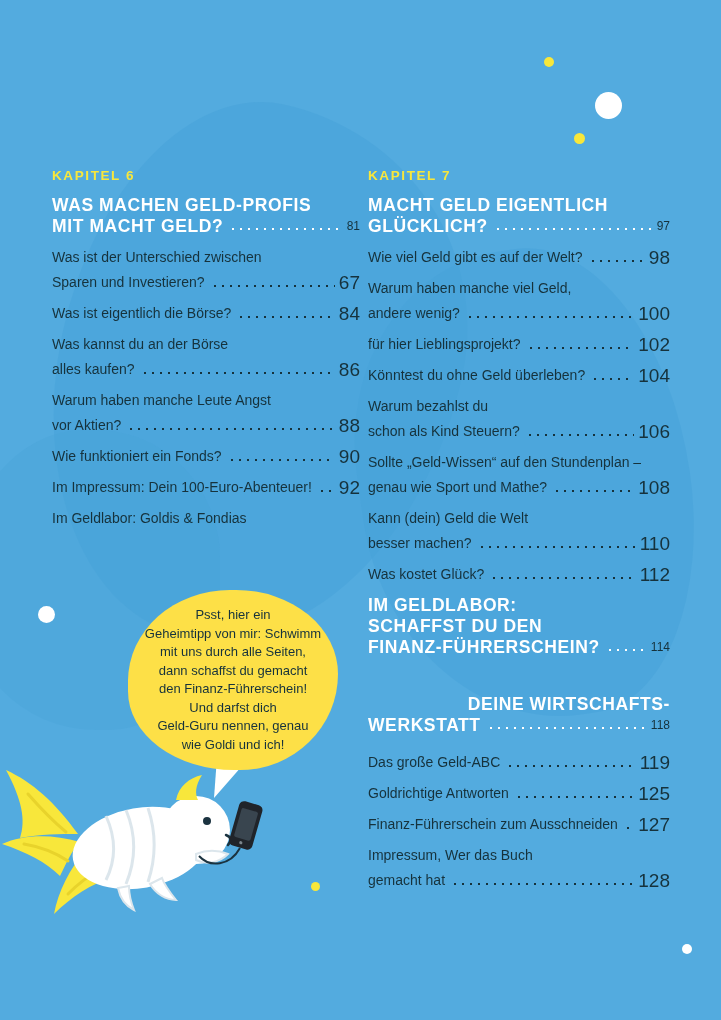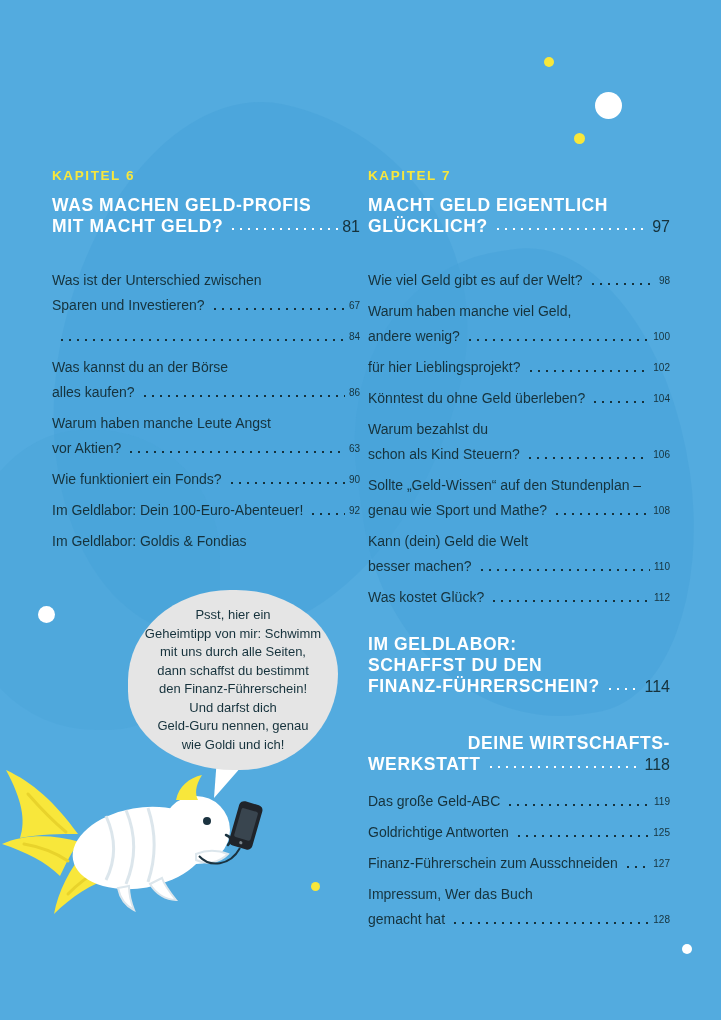--- a/index.html
+++ b/index.html
@@ -27,44 +27,44 @@
   .col { position: absolute; top: 168px; z-index: 2; }
   .col-left  { left: 52px;  width: 308px; }
   .col-right { left: 368px; width: 302px; }
 
   .kapitel {
     color: #F8E73B; font-weight: bold; font-size: 13.5px;
     letter-spacing: 1.6px; margin-bottom: 12px;
   }
   .chapter-title {
     color: #FFFFFF; font-weight: bold; font-size: 17.5px;
-    letter-spacing: .6px; line-height: 21px; margin-bottom: 31px;
-  }
-  .section-title { margin-top: 24px; margin-bottom: 14px; }
+    letter-spacing: .6px; line-height: 21px; margin-bottom: 8px;
+  }
+  .section-title { margin-top: 8px; margin-bottom: 14px; }
   .section-title.second { margin-top: 36px; text-align: right; }
 
   .toc-item { font-size: 14px; line-height: 25px; margin-bottom: 6px; }
   .toc-item .line { white-space: nowrap; }
 
   .row { display: flex; align-items: flex-end; }
   .row > span:first-child { white-space: nowrap; }
   .dots {
     flex: 1 1 auto; min-width: 4px; height: 8px;
     margin: 0 4px 5px 6px;
     background-image: radial-gradient(circle 1.5px at 4px 4px, currentColor 99%, rgba(0,0,0,0) 100%);
     background-size: 8px 8px; background-repeat: repeat-x;
   }
   .chapter-title .dots { margin-bottom: 4px; }
-  .pg { font-weight: normal; font-size: 10px; letter-spacing: 0; }
-  .pg-ink { color: #16323C; font-size: 16px; font-weight: normal; letter-spacing: 0; line-height: 21px; }
+  .pg { font-weight: normal; font-size: 19px; letter-spacing: 0; }
+  .pg-ink { color: #16323C; font-size: 12px; font-weight: normal; letter-spacing: 0; line-height: 21px; }
 
   
   .bubble {
     position: absolute; left: 128px; top: 590px; width: 210px; height: 180px;
-    background: #e5e5e5; z-index: 5;
+    background: #fde047; z-index: 5;
     border-radius: 50% 50% 48% 52% / 52% 48% 55% 45%;
     display: flex; align-items: center; justify-content: center;
   }
   .bubble-tail {
     position: absolute; left: 214px; top: 748px; width: 46px; height: 50px;
     background: #FFFFFF; z-index: 4;
     clip-path: polygon(8% 0, 95% 0, 0 100%);
   }
   .bubble-text { text-align: center; font-size: 13px; line-height: 18.5px; color: #16323C; padding: 0 8px; }
 
@@ -102,54 +102,55 @@
       <div class="line">Was ist der Unterschied zwischen</div>
       <div class="row">
         <span>Sparen und Investieren?</span>
         <span class="dots"></span>
         <span class="pg">67</span>
       </div>
     </div>
 
     <div class="toc-item">
       <div class="row">
+        <span>Was ist eigentlich die Börse?</span>
         <span class="dots"></span>
         <span class="pg">84</span>
       </div>
     </div>
 
     <div class="toc-item">
       <div class="line">Was kannst du an der Börse</div>
       <div class="row">
         <span>alles kaufen?</span>
         <span class="dots"></span>
         <span class="pg">86</span>
       </div>
     </div>
 
     <div class="toc-item">
       <div class="line">Warum haben manche Leute Angst</div>
       <div class="row">
         <span>vor Aktien?</span>
         <span class="dots"></span>
-        <span class="pg">63</span>
+        <span class="pg">88</span>
       </div>
     </div>
 
     <div class="toc-item">
       <div class="row">
         <span>Wie funktioniert ein Fonds?</span>
         <span class="dots"></span>
         <span class="pg">90</span>
       </div>
     </div>
 
     <div class="toc-item">
       <div class="row">
-        <span>Im Geldlabor: Dein 100-Euro-Abenteuer!</span>
+        <span>Im Impressum: Dein 100-Euro-Abenteuer!</span>
         <span class="dots"></span>
         <span class="pg">92</span>
       </div>
     </div>
 
     <div class="toc-item">
       <div class="line">Im Geldlabor: Goldis &amp; Fondias</div>
     </div>
   </div>
 
@@ -285,21 +286,21 @@
       </div>
     </div>
   </div>
 
   <div class="bubble-tail"></div>
   <div class="bubble">
     <div class="bubble-text">
       <div>Psst, hier ein</div>
       <div>Geheimtipp von mir: Schwimm</div>
       <div>mit uns durch alle Seiten,</div>
-      <div>dann schaffst du bestimmt</div>
+      <div>dann schaffst du gemacht</div>
       <div>den Finanz-Führerschein!</div>
       <div>Und darfst dich</div>
       <div>Geld-Guru nennen, genau</div>
       <div>wie Goldi und ich!</div>
     </div>
   </div>
 
   <svg class="fish" width="280" height="185" viewBox="0 0 280 185" aria-hidden="true">
 
     <g fill="#F8E73B">

